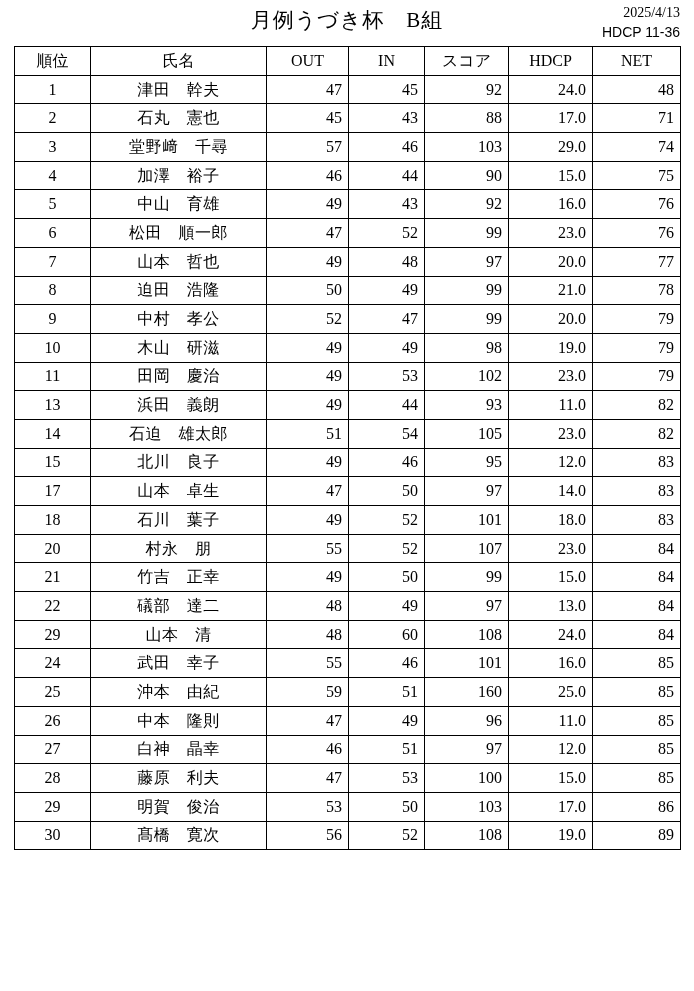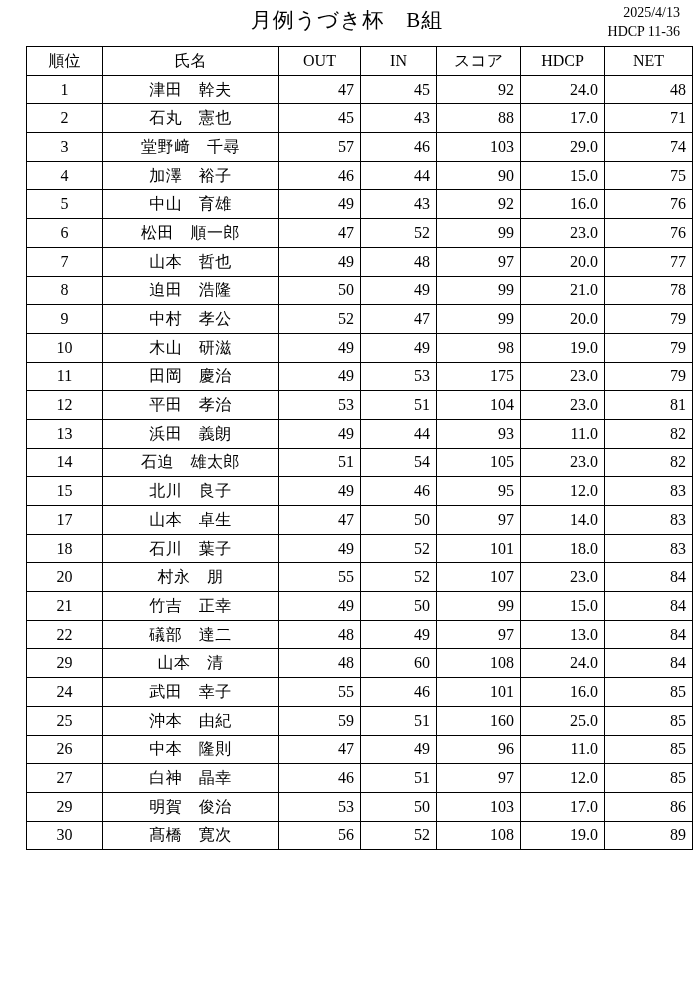--- a/index.html
+++ b/index.html
@@ -39,25 +39,25 @@
     top: 4px;
     text-align: right;
     line-height: 1.35;
   }
   .meta-date {
     font-size: 14px;
     font-family: "Liberation Serif", "DejaVu Serif", serif;
   }
   .meta-hdcp {
     font-size: 14px;
-    font-family: Liberation Serif, serif;
+    font-family: Liberation Sans, sans-serif;
   }
   table.score {
     border-collapse: collapse;
-    margin: 0 26px;
+    margin: 0 14px;
     width: 666px;
     table-layout: fixed;
   }
   table.score th,
   table.score td {
     border: 1px solid #000000;
     height: 28.7px;
     padding: 0 6px;
     font-size: 16px;
     font-weight: normal;
@@ -214,32 +214,23 @@
           <td class="num">49</td>
           <td class="num">98</td>
           <td class="num">19.0</td>
           <td class="num">79</td>
         </tr>
         <tr>
           <td class="rank">11</td>
           <td class="name">田岡　慶治</td>
           <td class="num">49</td>
           <td class="num">53</td>
-          <td class="num">175</td>
+          <td class="num">102</td>
           <td class="num">23.0</td>
           <td class="num">79</td>
-        </tr>
-        <tr>
-          <td class="rank">12</td>
-          <td class="name">平田　孝治</td>
-          <td class="num">53</td>
-          <td class="num">51</td>
-          <td class="num">104</td>
-          <td class="num">23.0</td>
-          <td class="num">81</td>
         </tr>
         <tr>
           <td class="rank">13</td>
           <td class="name">浜田　義朗</td>
           <td class="num">49</td>
           <td class="num">44</td>
           <td class="num">93</td>
           <td class="num">11.0</td>
           <td class="num">82</td>
         </tr>
@@ -345,20 +336,29 @@
         <tr>
           <td class="rank">27</td>
           <td class="name">白神　晶幸</td>
           <td class="num">46</td>
           <td class="num">51</td>
           <td class="num">97</td>
           <td class="num">12.0</td>
           <td class="num">85</td>
         </tr>
         <tr>
+          <td class="rank">28</td>
+          <td class="name">藤原　利夫</td>
+          <td class="num">47</td>
+          <td class="num">53</td>
+          <td class="num">100</td>
+          <td class="num">15.0</td>
+          <td class="num">85</td>
+        </tr>
+        <tr>
           <td class="rank">29</td>
           <td class="name">明賀　俊治</td>
           <td class="num">53</td>
           <td class="num">50</td>
           <td class="num">103</td>
           <td class="num">17.0</td>
           <td class="num">86</td>
         </tr>
         <tr>
           <td class="rank">30</td>

